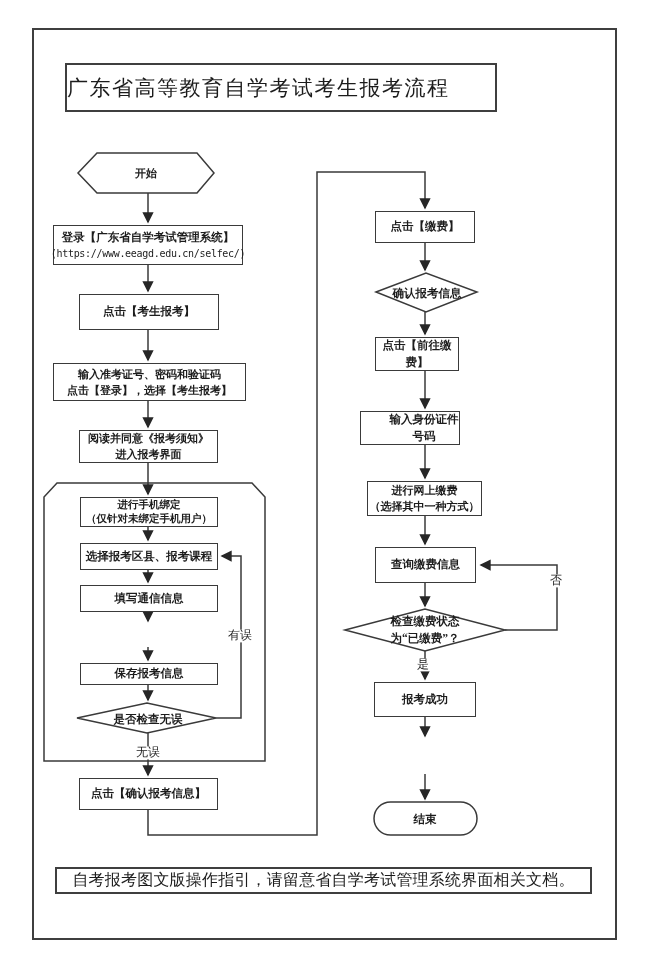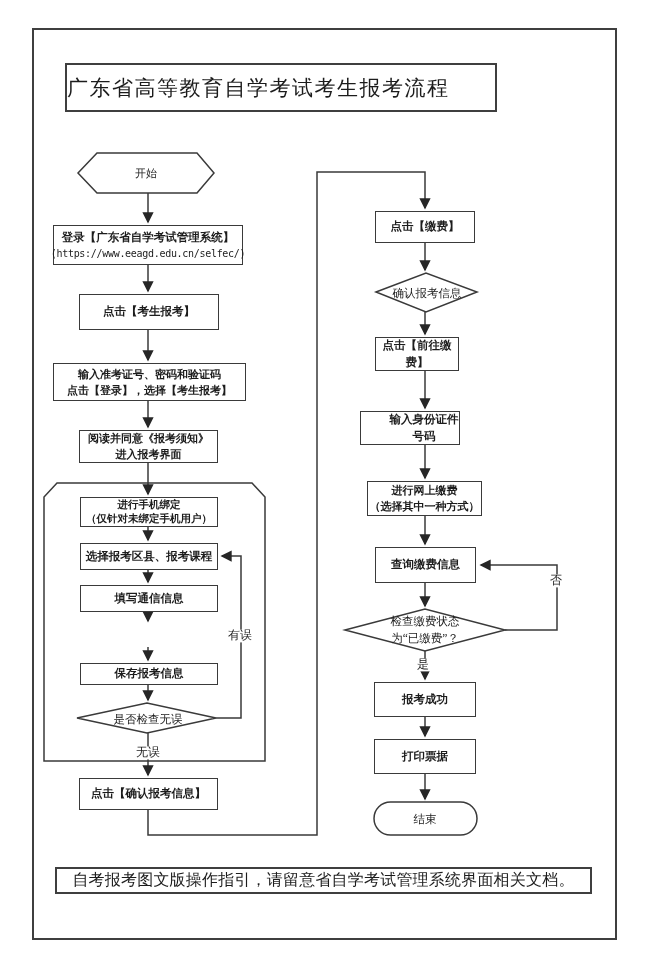--- a/index.html
+++ b/index.html
@@ -27,21 +27,21 @@
     position:absolute;border:1.5px solid #3a3a3a;background:#ffffff;
     display:flex;flex-direction:column;align-items:center;justify-content:center;
     text-align:center;font-weight:bold;font-size:11.5px;line-height:1.5;
   }
   .node .mono{
     font-family:"DejaVu Sans Mono","Liberation Mono",monospace;
     font-weight:normal;font-size:10px;letter-spacing:-0.3px;line-height:1.4;text-align:center;
   }
   .shape-label{
     position:absolute;transform:translate(-50%,-50%);
-    font-weight:normal;font-size:11.5px;text-align:center;line-height:1.6;white-space:nowrap;
+    font-weight:bold;font-size:11.5px;text-align:center;line-height:1.6;white-space:nowrap;
   }
   .edge-label{
     position:absolute;transform:translate(-50%,-50%);
     font-size:12px;font-weight:normal;background:#ffffff;padding:0 2px;
     line-height:1.1;white-space:nowrap;
   }
 </style>
 </head>
 <body>
 
@@ -158,23 +158,20 @@
   </div>
 
   <div class="node" style="left:375px;top:547px;width:101px;height:36px;">
     <div>查询缴费信息</div>
   </div>
 
   <div class="node" style="left:374px;top:682px;width:102px;height:35px;">
     <div>报考成功</div>
   </div>
 
-  <div class="node" style="left:374px;top:739px;width:102px;height:35px;">
-    <div>打印票据</div>
-  </div>
 
   <div class="shape-label" style="left:146px;top:174px;font-size:11px;">开始</div>
   <div class="shape-label" style="left:148px;top:719px;">是否检查无误</div>
   <div class="shape-label" style="left:427px;top:293px;">确认报考信息</div>
   <div class="shape-label" style="left:425px;top:630px;line-height:1.45;">
     <div>检查缴费状态</div>
     <div>为“已缴费”？</div>
   </div>
   <div class="shape-label" style="left:425px;top:819px;">结束</div>
 

